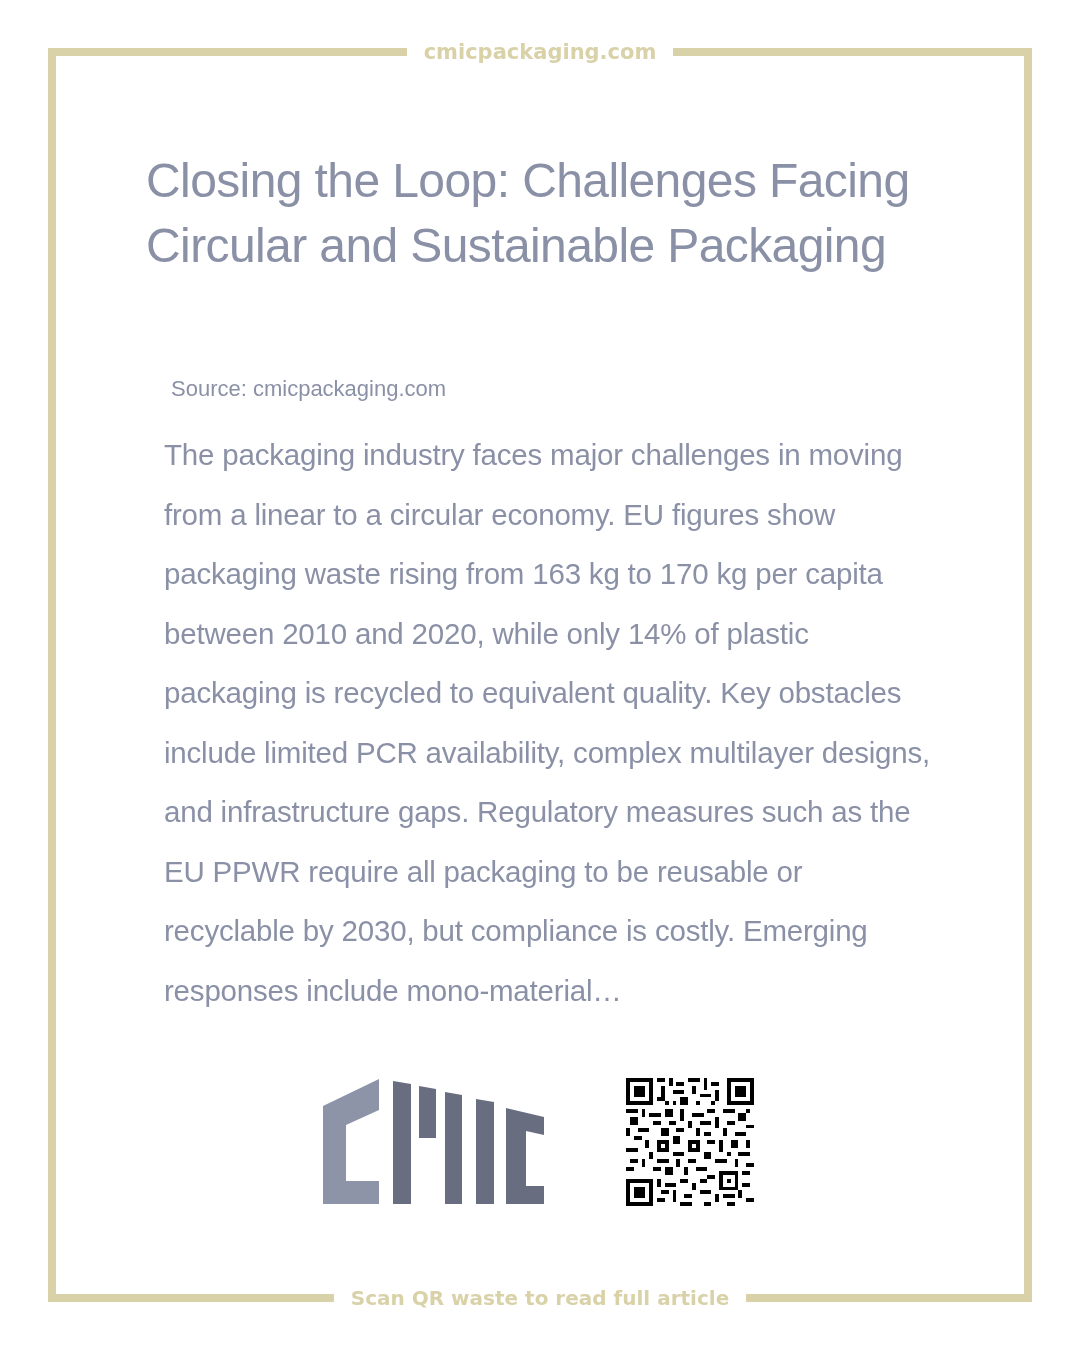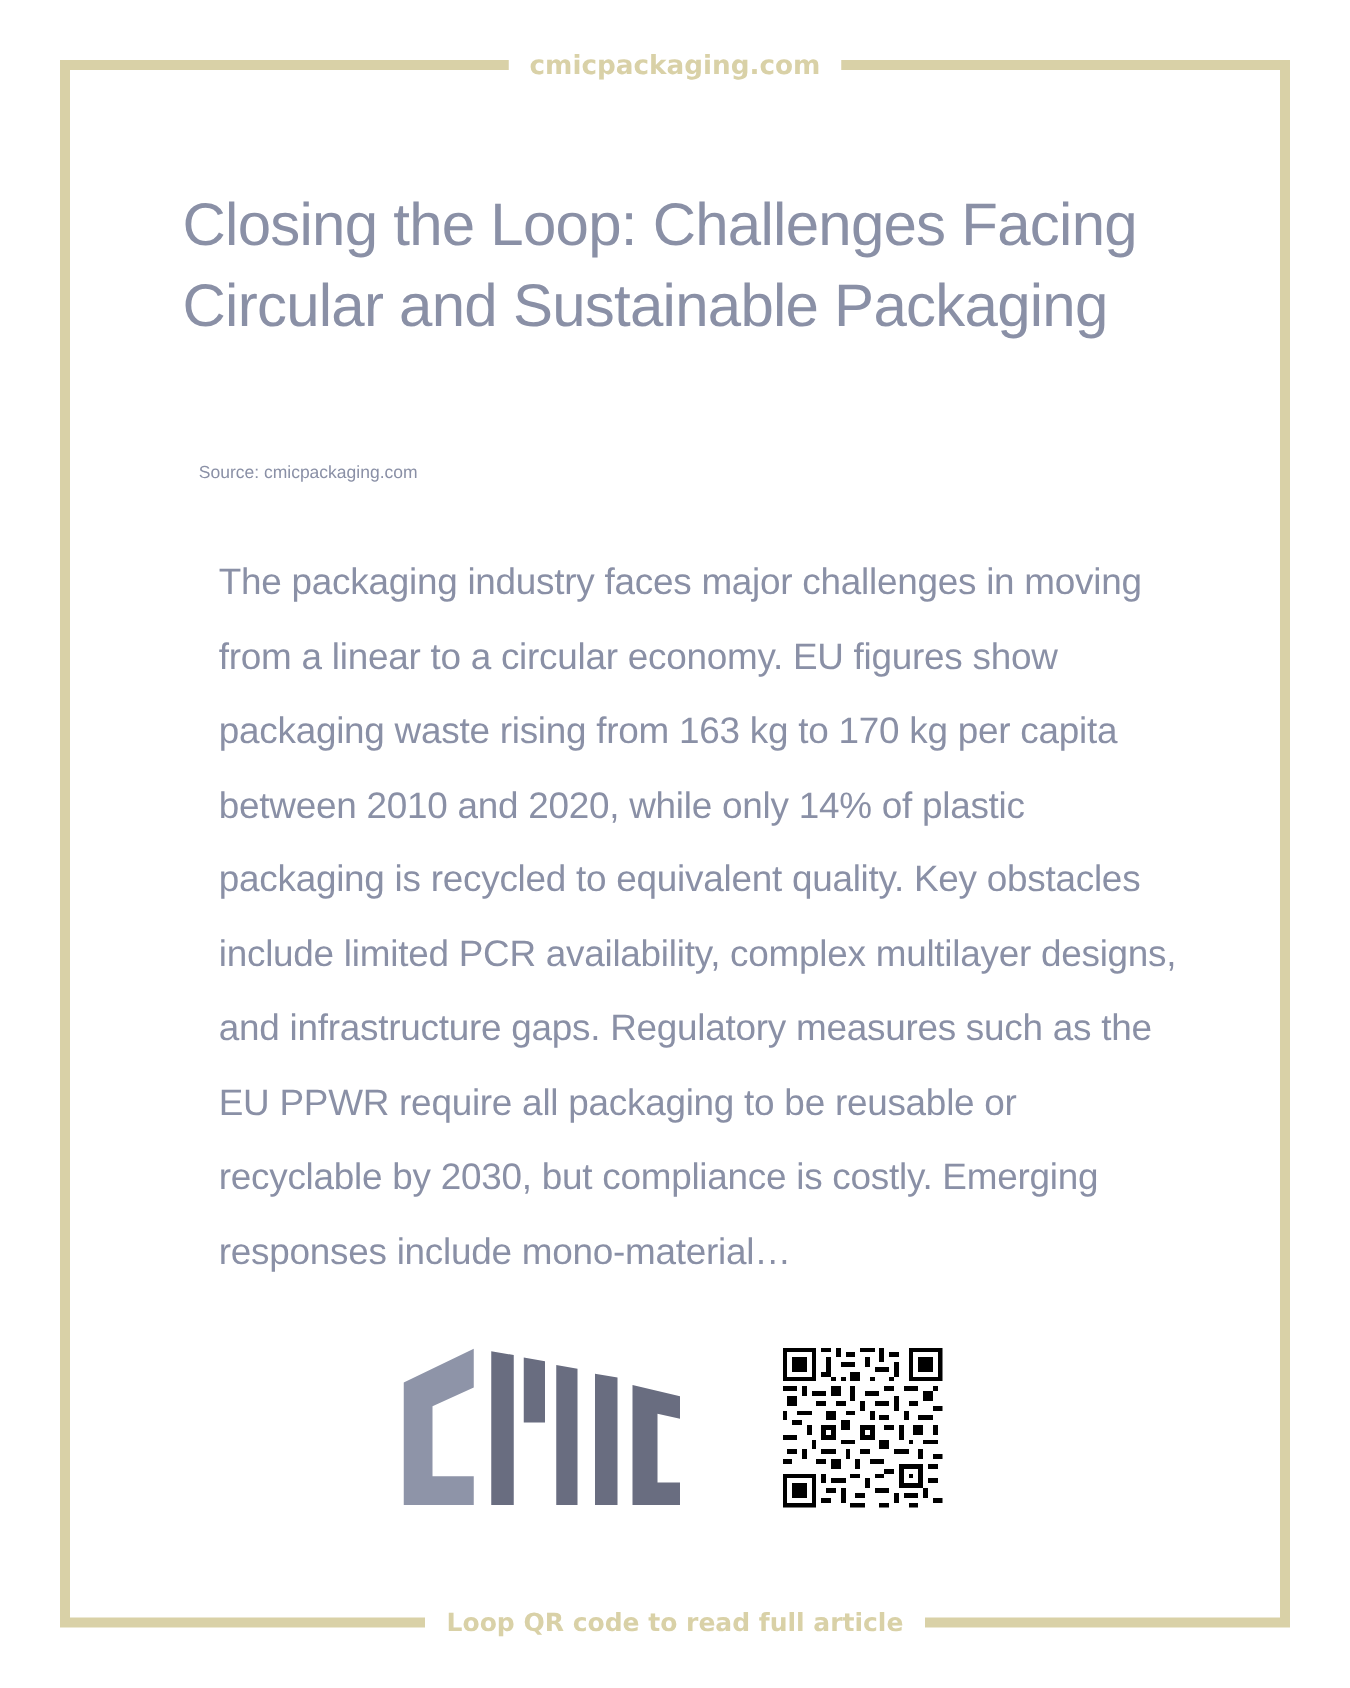--- a/index.html
+++ b/index.html
@@ -23,25 +23,25 @@
   .top-label span { font-size:21px; line-height:28px; }
   .bottom-label { top:1284px; }
   .bottom-label span { font-size:20px; line-height:28px; }
 
   .title {
     position:absolute; left:146px; top:148px; width:780px; margin:0;
     color:#8a90a6; font-family:"Liberation Sans", sans-serif; font-weight:500;
     font-size:48px; line-height:65px; letter-spacing:-0.6px;
   }
   .source {
-    position:absolute; left:159px; top:365px; margin:0;
-    color:#8a90a6; font-size:14px; line-height:24px;
+    position:absolute; left:159px; top:365px; margin:12px;
+    color:#8a90a6; font-size:22px; line-height:24px;
   }
   .body-text {
-    position:absolute; left:159px; top:420px; width:775px; margin:16px;
+    position:absolute; left:159px; top:420px; width:775px; margin:5px;
     color:#8a90a6; font-size:29.5px; line-height:59.5px; letter-spacing:-0.2px;
   }
   .logo { position:absolute; left:320px; top:1076px; width:228px; height:132px; }
   .qr { position:absolute; left:626px; top:1078px; width:128px; height:128px; }
 </style>
 </head>
 <body>
 
 <div class="frame"></div>
 
@@ -176,14 +176,14 @@
     <rect x="29" y="29" width="1" height="2"></rect>
       <rect x="31" y="31" width="2" height="1"></rect>
       <rect x="8" y="31" width="2" height="1"></rect>
     <rect x="14" y="32" width="3" height="1"></rect>
       <rect x="20" y="32" width="2" height="1"></rect>
       <rect x="26" y="32" width="2" height="1"></rect>
   </g>
 </svg>
 
 <div class="frame-label bottom-label">
-  <span>Loop QR code to read full article</span>
+  <span>Scan QR waste to read full article</span>
 </div>
 
 </body></html>

